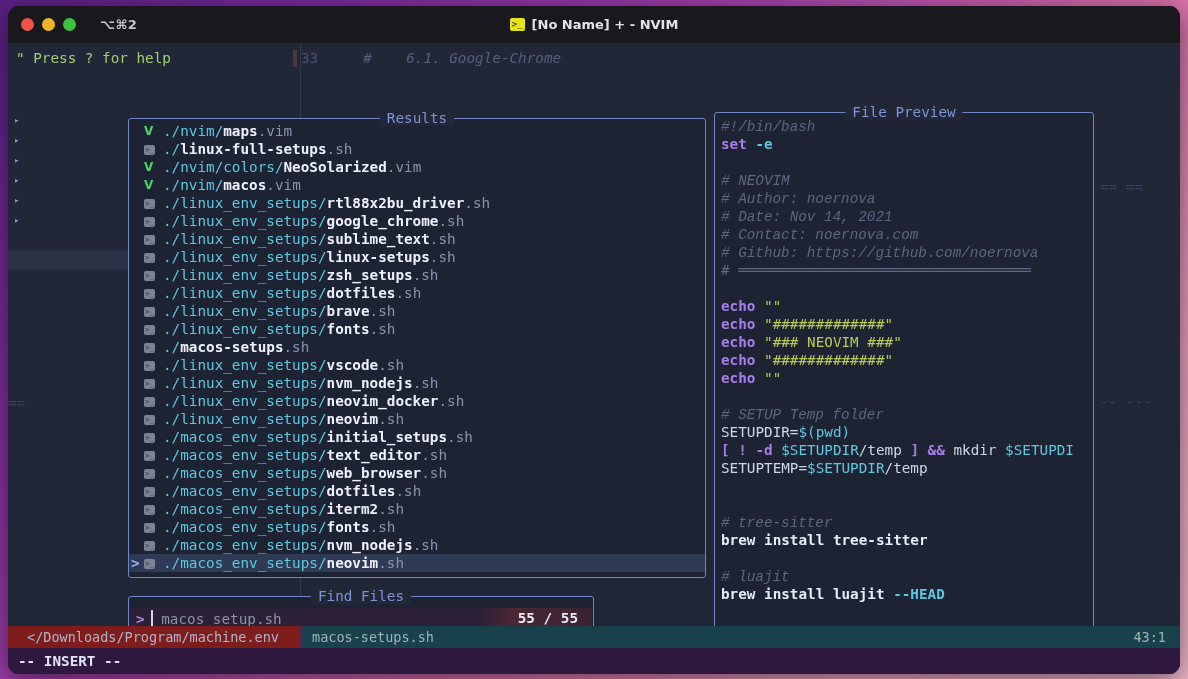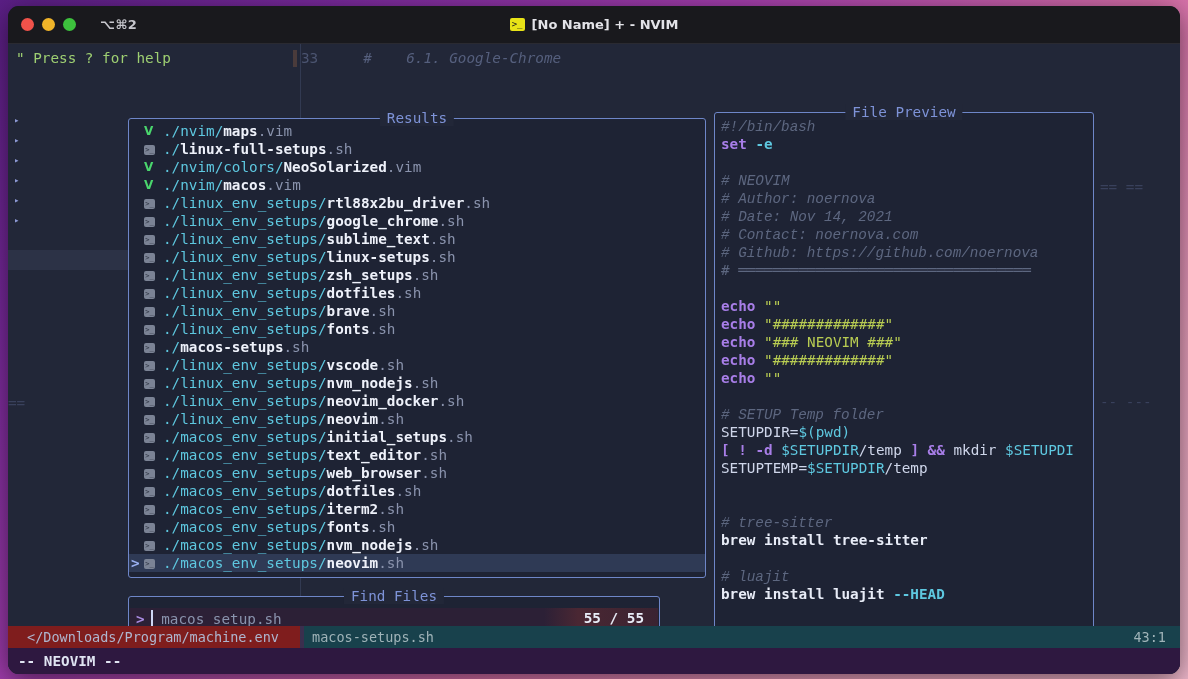--- a/index.html
+++ b/index.html
@@ -155,21 +155,21 @@
     background: #7b8395; border-radius: 2px;
     color: #2a2f3e; font-size: 7px; line-height: 10px; text-align:center;
     font-family: "DejaVu Sans Mono", monospace;
     vertical-align: middle;
   }
   .p-path { color: #5ec8e0; }
   .p-name { color: #eef1fa; font-weight: bold; }
   .p-ext  { color: #8a93ad; }
 
   
-  #prompt { left: 120px; top: 552px; width: 532px; height: 44px; }
+  #prompt { left: 120px; top: 552px; width: 466px; height: 44px; }
   #prompt .tstitle { left: 50%; transform: translateX(-50%); }
   #prompt-line {
     position: absolute; left: 1px; right: 1px; top: 11px; height: 21px;
     background: #2c2036;
     display: flex; align-items: center;
     white-space: pre;
     overflow: hidden;
   }
   #prompt-caret { color: #a98ae0; font-weight: bold; padding-left: 6px; padding-right: 6px; }
   #prompt-typed { color: #eef1fa; font-weight: bold; }
@@ -344,16 +344,16 @@
 
     <div id="statusline">
       <div id="st-left">&lt;/Downloads/Program/machine.env</div>
       <div id="st-sep"></div>
       <div id="st-main">
         <span>macos-setups.sh</span>
         <span id="st-pos">43:1</span>
       </div>
     </div>
 
-    <div id="modeline">-- NEOVIM --</div>
+    <div id="modeline">-- INSERT --</div>
 
   </div>
 </div>
 
 </body></html>

